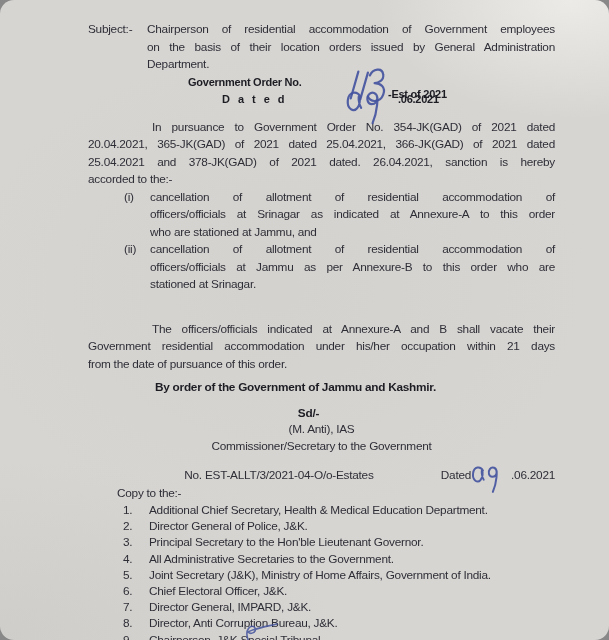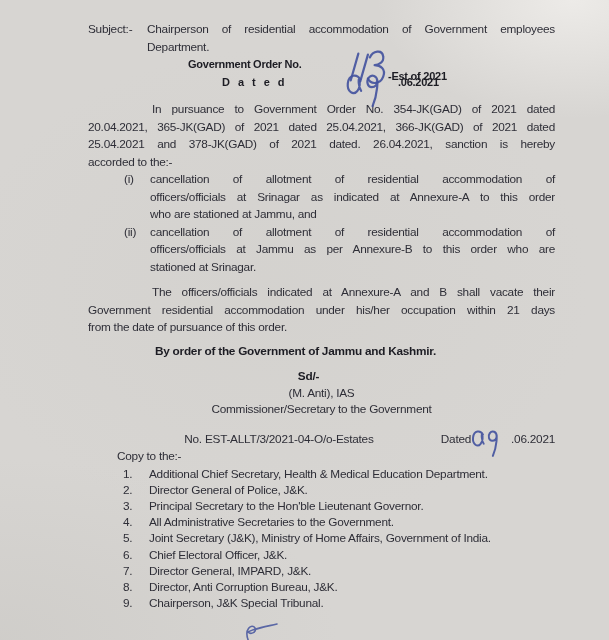--- a/index.html
+++ b/index.html
@@ -9,20 +9,21 @@
     overflow:hidden;
     font-family:"Liberation Sans", sans-serif;
     font-size:11.8px;
     letter-spacing:-0.25px;
     color:#2e2e37;
     background:
       radial-gradient(ellipse 280px 170px at 94% 0%, rgba(238,236,233,0.95), rgba(238,236,233,0) 70%),
       radial-gradient(ellipse 520px 280px at 0% 100%, rgba(201,199,195,0.55), rgba(201,199,195,0) 65%),
       radial-gradient(ellipse 420px 320px at 45% 45%, rgba(206,204,200,0.35), rgba(206,204,200,0) 75%),
       #d7d5d2;
+    border-radius: 14px;
   }
   .content { position:absolute; left:88px; top:21px; width:467px; line-height:17.5px; }
   .line { min-height:17.5px; }
   .jline { text-align:justify; text-align-last:justify; }
 
   .subject { display:flex; }
   .subject-label { flex:0 0 59px; }
   .subject-body { flex:1; }
 
   .order-block { font-weight:bold; font-size:11px; color:#1c1c23; }
@@ -30,21 +31,21 @@
   .order-l2 { position:relative; margin-left:134px; height:17.5px; }
   .order-l1 .est-suffix { position:absolute; left:200px; top:12px; }
   .order-l2 .dated-label { letter-spacing:8px; }
   .order-l2 .date-suffix { position:absolute; left:176px; top:0; }
   .hw { position:absolute; overflow:visible; }
   .hw-order-no { left:156px; top:-8px; }
   .hw-order-day { left:122px; top:-4px; }
   .hw path { fill:none; stroke:#44549e; stroke-width:2.3; stroke-linecap:round; stroke-linejoin:round; opacity:0.92; }
 
   .p1 { margin-top:10px; }
-  .p2 { margin-top:8px; }
+  .p2 { margin-top:27px; }
   .indent-first > .line:first-child { padding-left:64px; }
 
   .oitem { display:flex; margin-left:36px; }
   .omarker { flex:0 0 26px; }
   .obody { flex:1; }
 
   .by-order { margin-top:6px; margin-left:67px; font-weight:bold; color:#1c1c23; }
 
   .sig { margin-top:8px; text-align:center; line-height:16.5px; }
   .sig-sd { font-weight:bold; color:#1c1c23; padding-right:26px; }
@@ -69,20 +70,21 @@
 </head>
 <body>
 
 <div class="page">
   <div class="content">
 
     <div class="subject">
       <div class="subject-label">Subject:-</div>
       <div class="subject-body">
         <div class="line jline">Chairperson of residential accommodation of Government employees</div>
+        <div class="line jline">on the basis of their location orders issued by General Administration</div>
         <div class="line">Department.</div>
       </div>
     </div>
 
     <div class="order-block">
       <div class="order-l1">
         <span>Government Order No.</span>
         <svg class="hw hw-order-no" width="44" height="40" viewBox="0 0 46 40">
           <path d="M7,33 L15,5"></path>
           <path d="M17,34 L25,6"></path>

